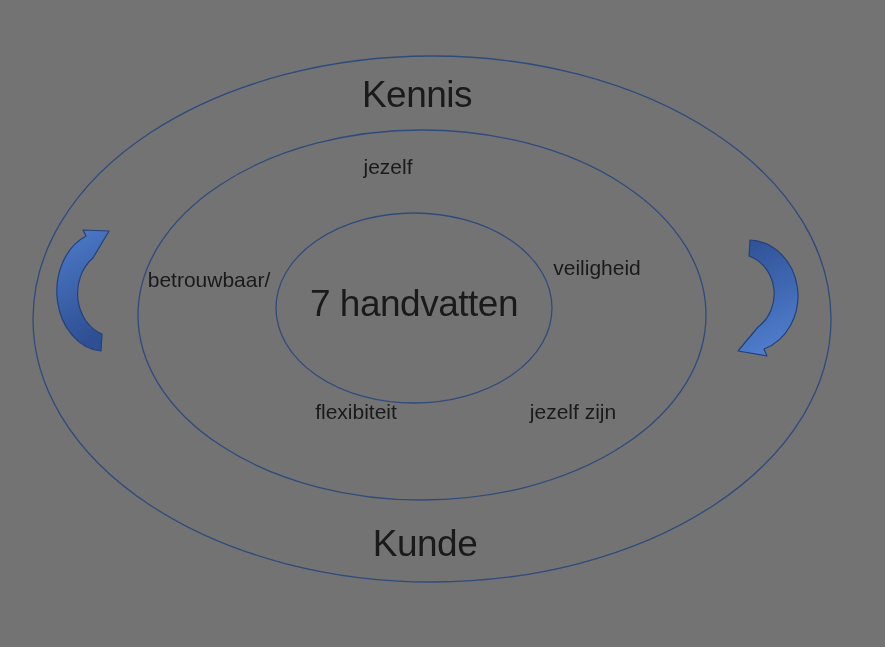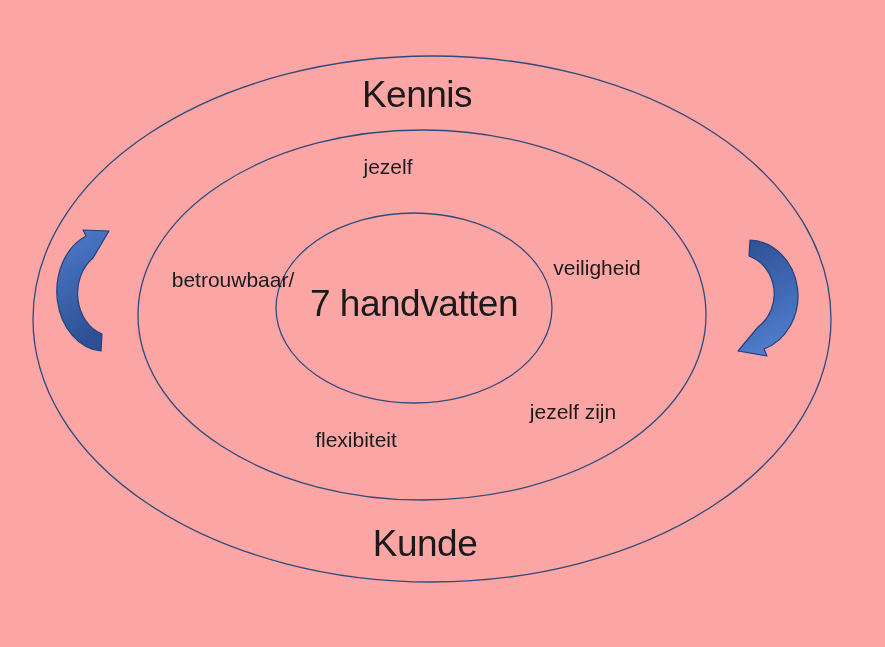--- a/index.html
+++ b/index.html
@@ -1,19 +1,19 @@
 <!DOCTYPE html>
 <html><head>
 <meta charset="utf-8">
 <style>
   html,body{margin:0;padding:0;background:#ffffff;}
   .stage{
     position:relative;
     width:885px;height:647px;
-    background:#fca5a5;
+    background:#737373;
     overflow:hidden;
     font-family:"Liberation Sans", sans-serif;
     text-align:right;
   }
   .stage svg{position:absolute;left:0;top:0;}
   .lbl{
     position:absolute;
     transform:translate(-50%,-50%);
     white-space:nowrap;
     color:#1A1A1A;
@@ -55,24 +55,24 @@
              A 37 40 0 0 0 749 256
              Z" fill="url(#gradRight)" stroke-width="1.2" stroke-linejoin="round" stroke="#24417B"></path>
   </svg>
 
   <div class="lbl lbl-big" style="left:417px;top:95px;">Kennis</div>
 
   <div class="lbl lbl-small" style="left:388px;top:167px;">jezelf</div>
 
   <div class="lbl lbl-small" style="left:597px;top:268px;">veiligheid</div>
 
-  <div class="lbl lbl-small" style="left:209px;top:280px;margin-left:24px;">betrouwbaar/</div>
+  <div class="lbl lbl-small" style="left:209px;top:280px;">betrouwbaar/</div>
 
 
   <div class="lbl lbl-big" style="left:414px;top:304px;">7 handvatten</div>
 
   <div class="lbl lbl-small" style="left:573px;top:412px;">jezelf zijn</div>
 
-  <div class="lbl lbl-small" style="left:356px;top:440px;">flexibiteit</div>
+  <div class="lbl lbl-small" style="left:356px;top:412px;">flexibiteit</div>
 
   <div class="lbl lbl-big" style="left:425px;top:544px;">Kunde</div>
 
 </div>
 
 </body></html>

